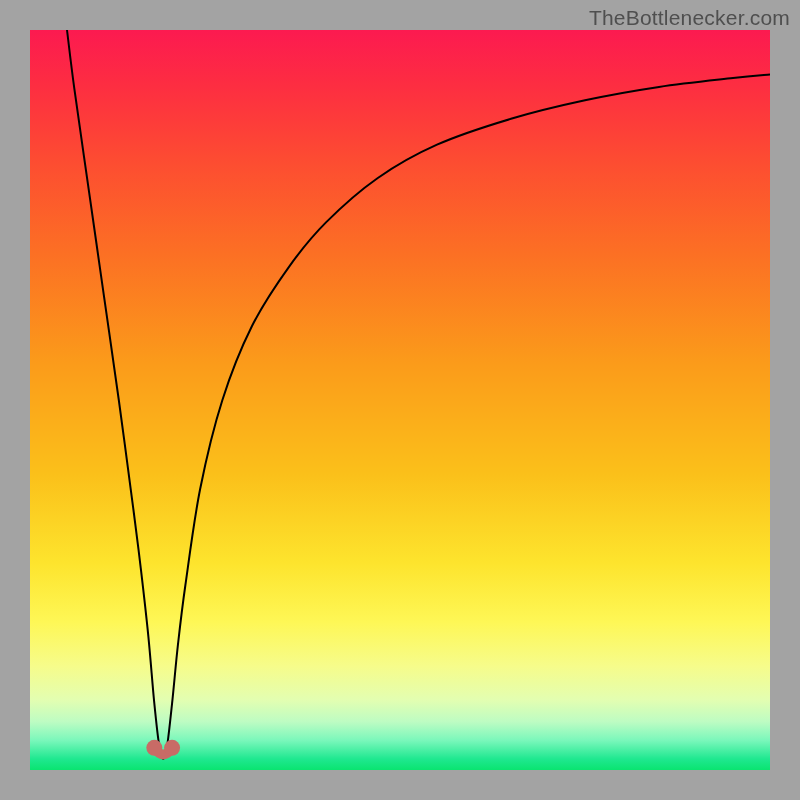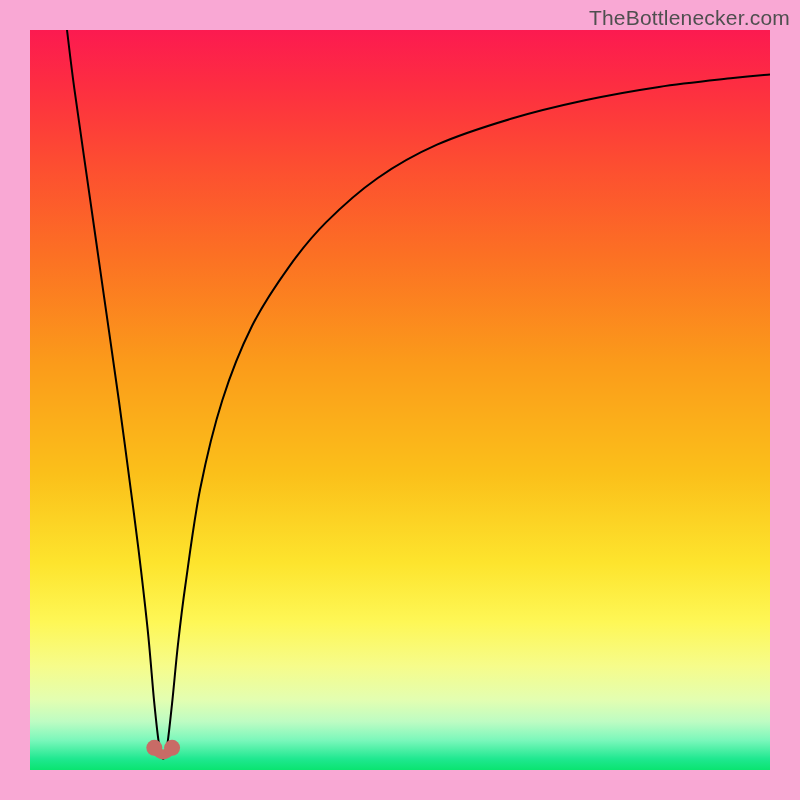--- a/index.html
+++ b/index.html
@@ -7,21 +7,21 @@
     padding: 0;
     width: 800px;
     height: 800px;
     overflow: hidden;
     background: #000;
     font-family: Arial, Helvetica, sans-serif;
   }
   .frame {
     width: 800px;
     height: 800px;
-    background: #f9a8d4;
+    background: #a3a3a3;
     position: relative;
   }
   .plot-area {
     position: absolute;
     left: 30px;
     top: 30px;
     width: 740px;
     height: 740px;
     overflow: hidden;
   }

